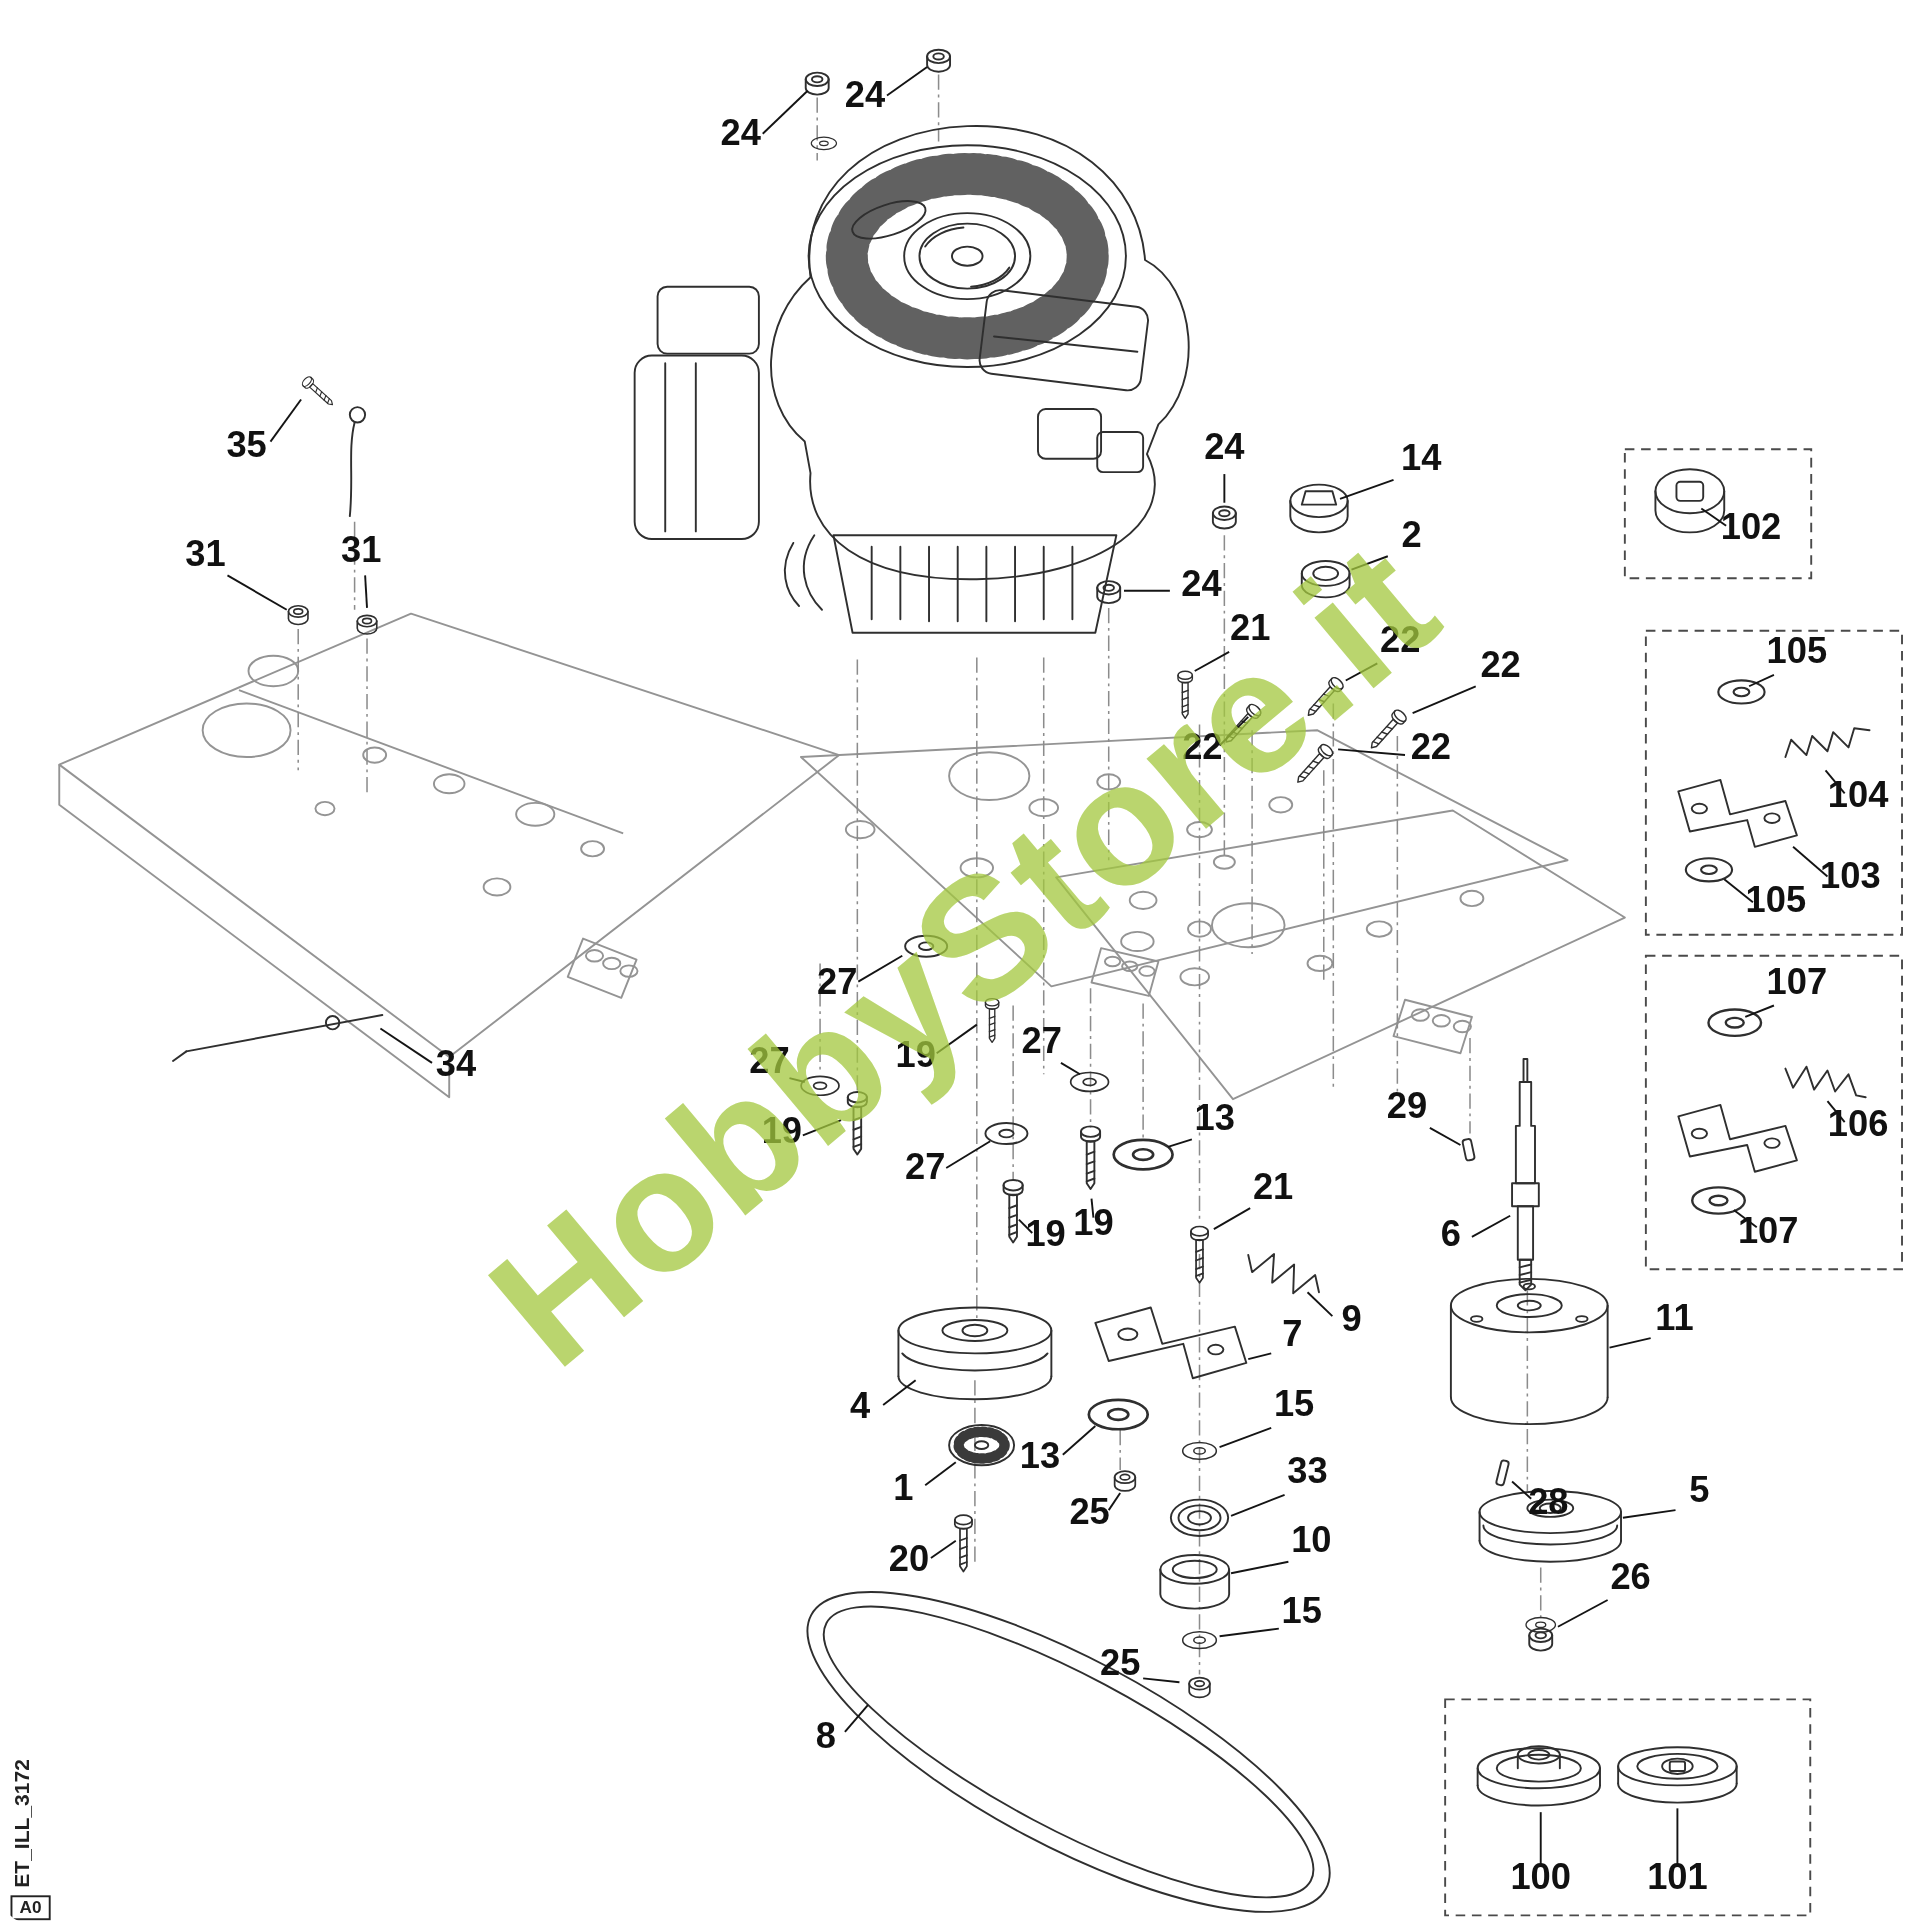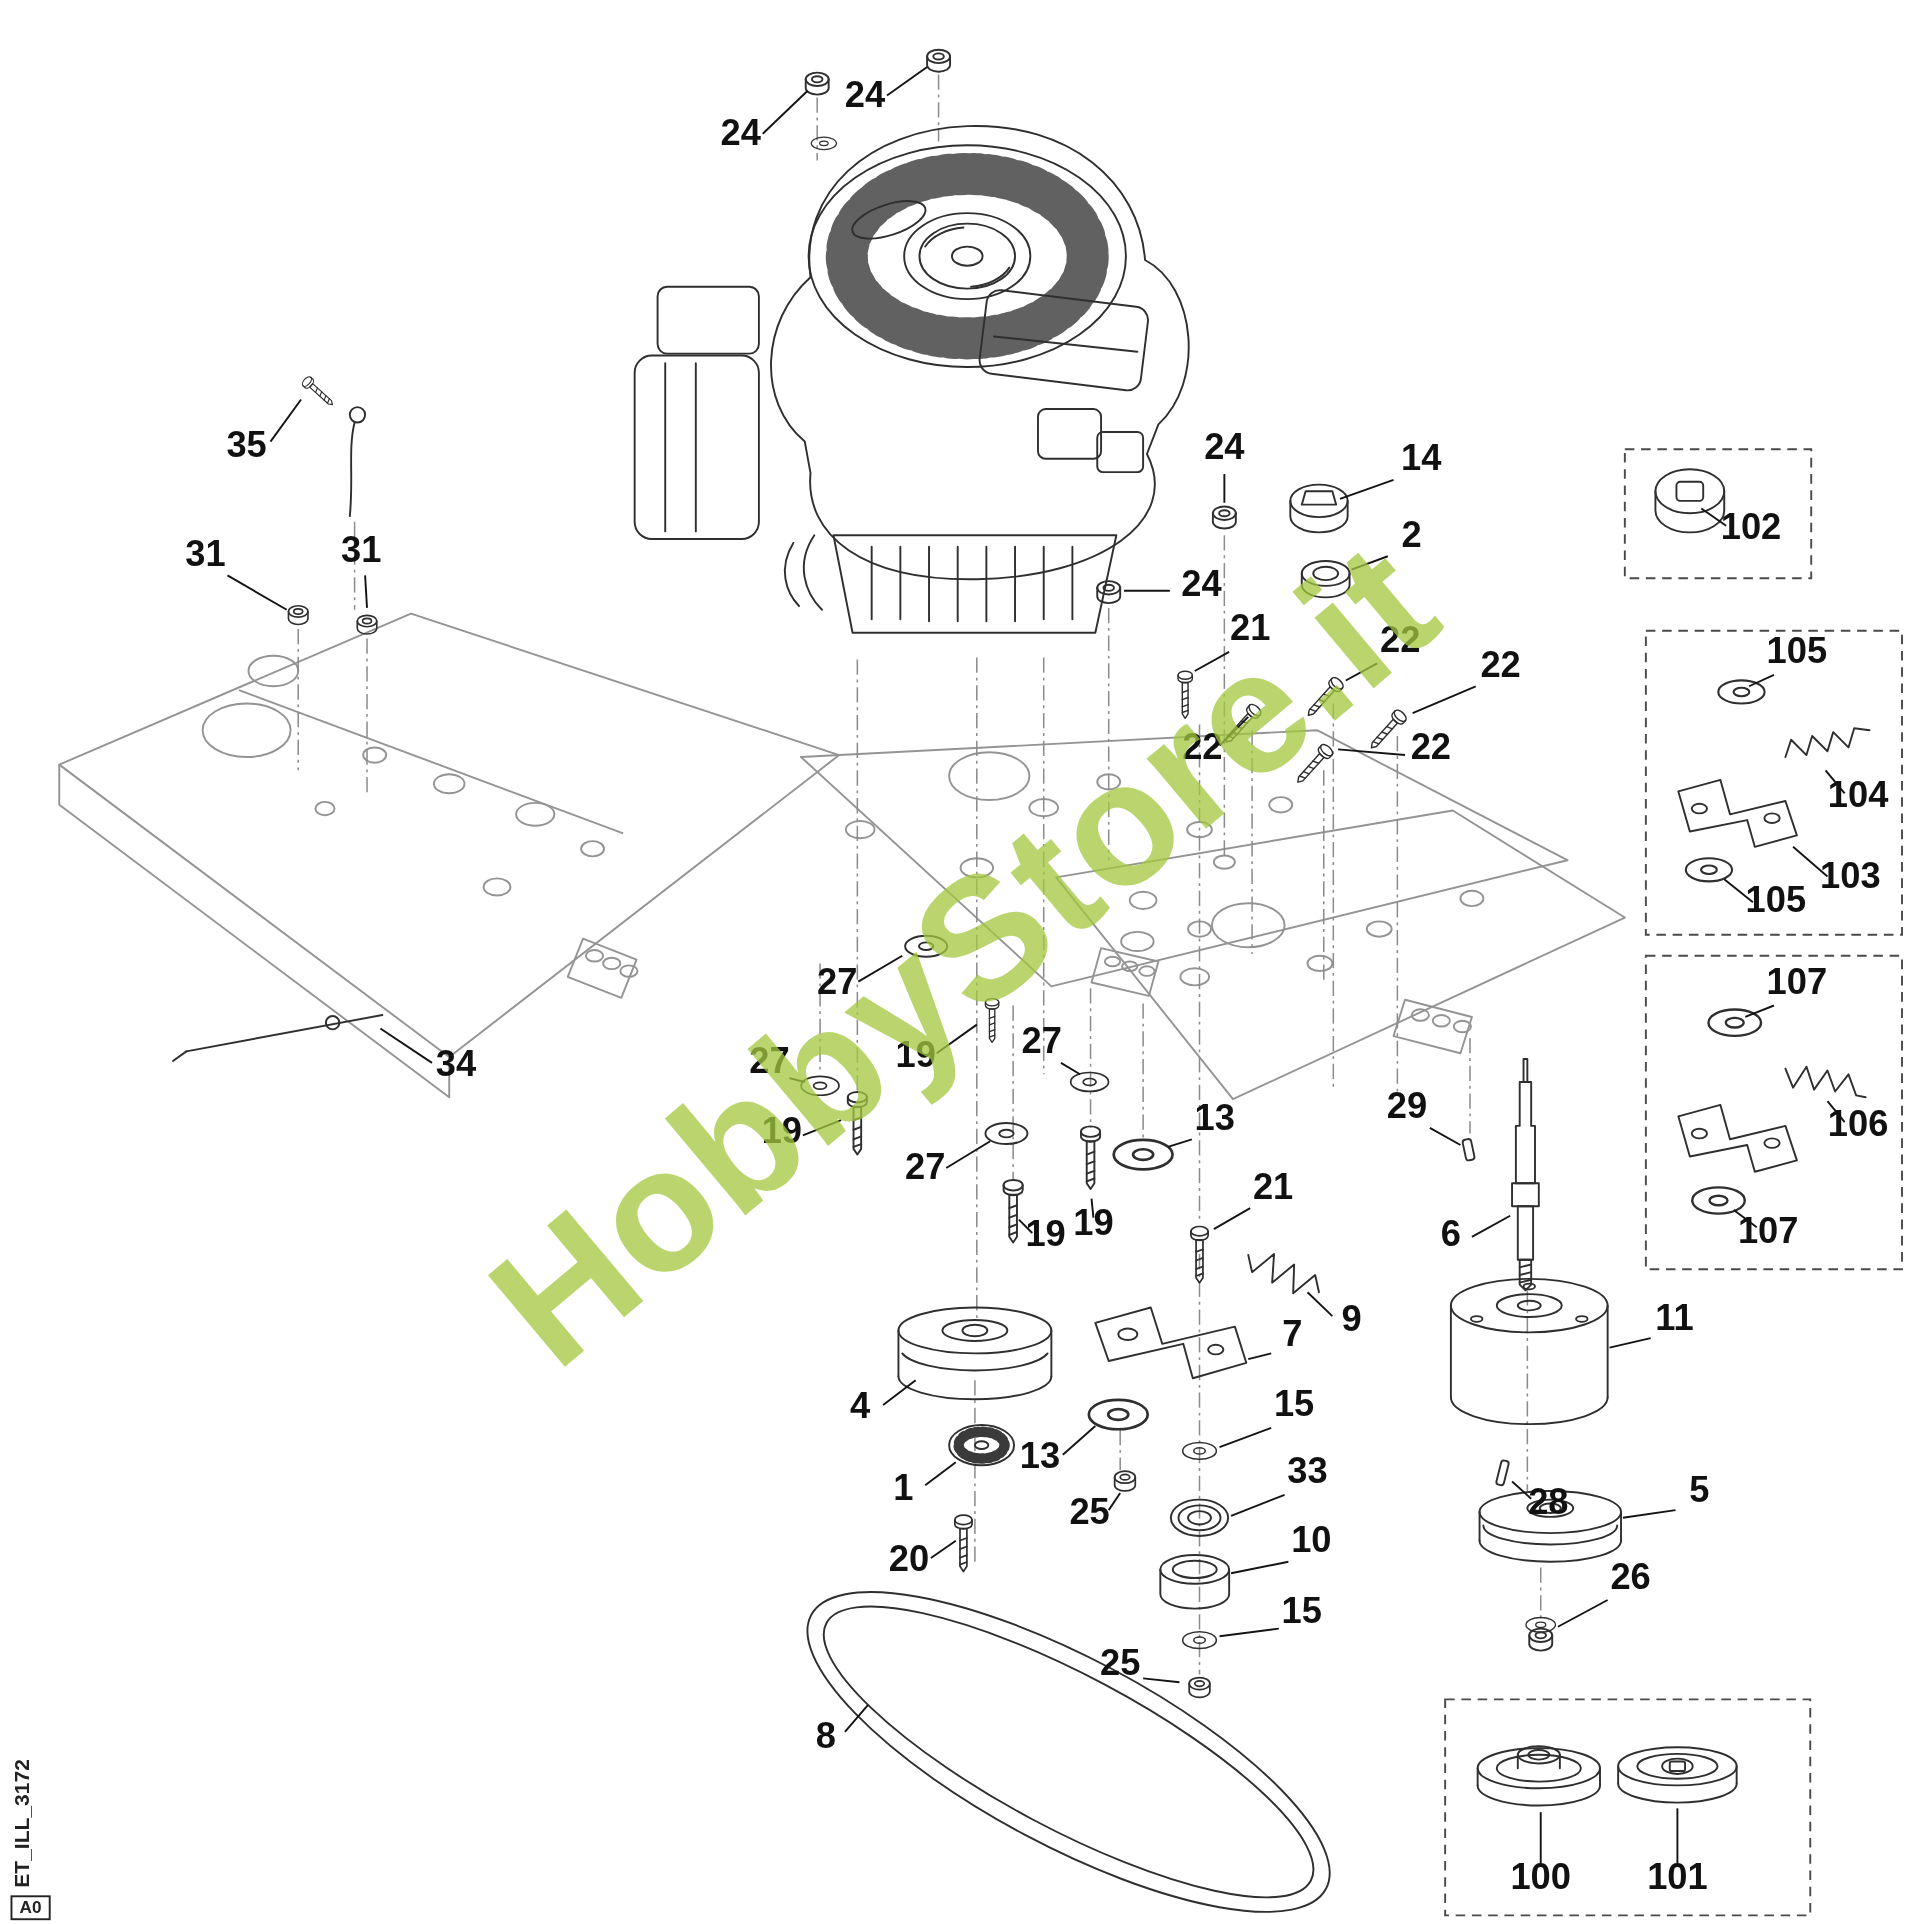--- a/index.html
+++ b/index.html
@@ -1,17 +1,17 @@
 <!DOCTYPE html>
 <html><head>
 <meta charset="utf-8">
 <style>
   html,body{margin:0;padding:0;background:#ffffff;}
   .canvas{position:relative;width:1924px;height:1924px;background:#fff;overflow:hidden;
-          font-family:"Liberation Sans",sans-serif;}
+          font-family:"Liberation Sans",sans-serif;border-radius:32px;}
   svg{display:block;}
   .art{stroke:#2f2f2f;fill:none;stroke-width:2;stroke-linejoin:round;stroke-linecap:round;}
   .plate{stroke:#949494;fill:none;stroke-width:2;stroke-linejoin:round;}
   .dash{stroke:#8c8c8c;stroke-width:1.6;fill:none;stroke-dasharray:16 5 3 5;}
   .dashbox{stroke:#4a4a4a;fill:none;stroke-width:2;stroke-dasharray:10 7;}
   .fins{stroke:#3a3a3a;fill:none;stroke-width:44;stroke-dasharray:6 9;opacity:.8;}
   .gearteeth{stroke:#3a3a3a;fill:none;stroke-width:11;stroke-dasharray:3 4;}
   .callout{font-family:"Liberation Sans",sans-serif;font-weight:bold;font-size:38px;fill:#111;text-anchor:middle;}
   .leader{stroke:#141414;stroke-width:2;}
   .watermark{font-family:"Liberation Sans",sans-serif;font-weight:bold;font-size:182px;

